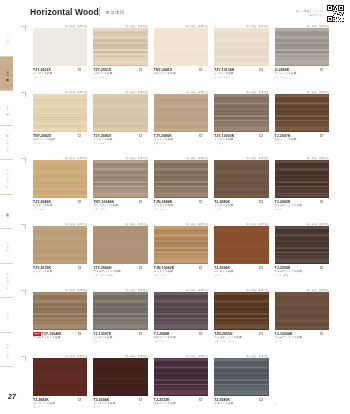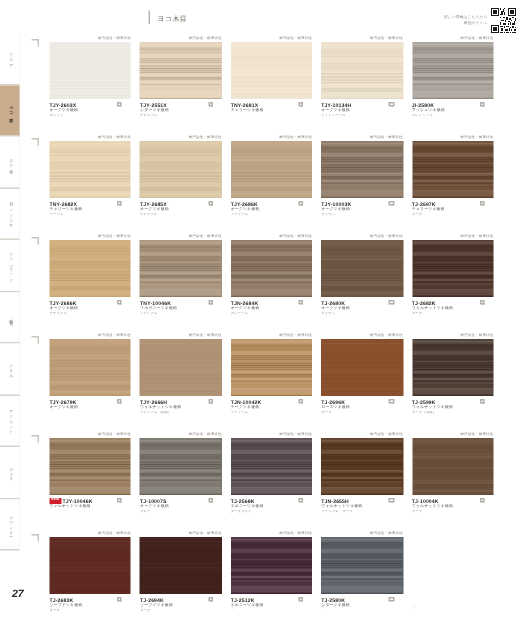--- a/index.html
+++ b/index.html
@@ -136,20 +136,21 @@
     position: absolute; bottom: 8px;
     font-size: 3px; color: #c2bdb6;
   }
 </style>
 </head>
 <body>
 
 <div id="page">
 
   <div id="header">
+    <div id="title">Horizontal Wood</div>
     <div id="title-divider"></div>
     <div id="subtitle">ヨコ木目</div>
 
     <div id="qr-block">
       <div id="qr-text">
         <div>詳しい情報はこちらから</div>
         <div>商品サイトへ</div>
       </div>
       <svg id="qr-code" viewBox="0 0 21 21" shape-rendering="crispEdges">
         <rect width="21" height="21" fill="#fff"></rect>

